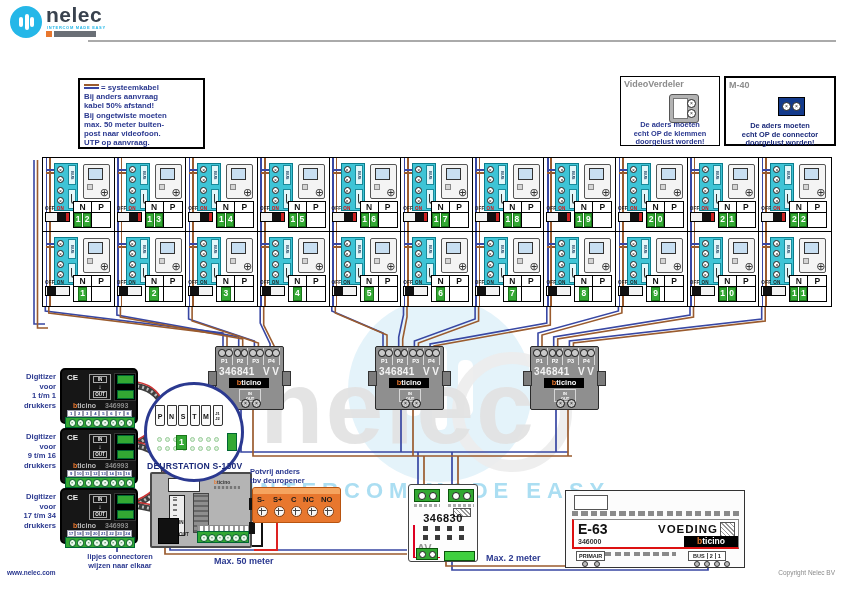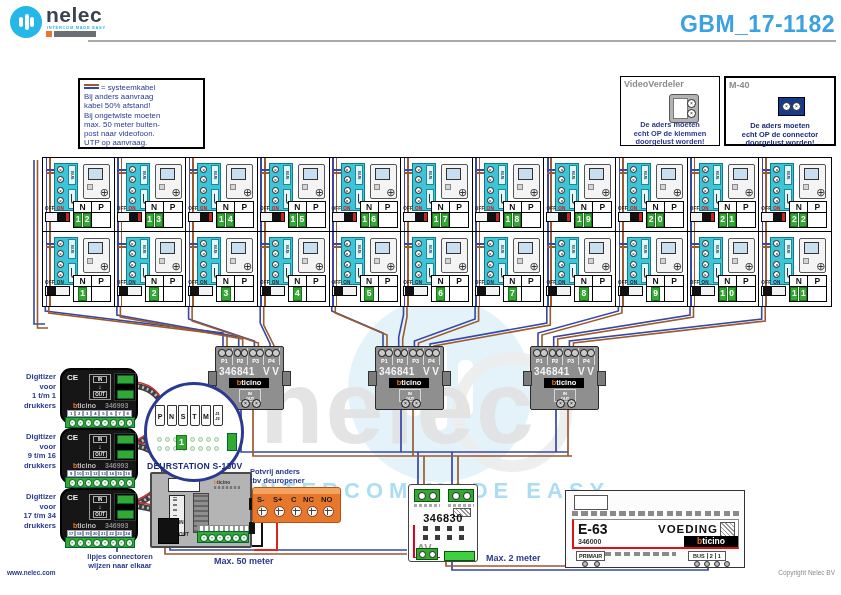--- a/index.html
+++ b/index.html
@@ -18,21 +18,21 @@
   .logo-bar{position:absolute;background:#fff;border-radius:3px;width:4px}
   .logo-name{left:46px;top:3px;font-size:21px;font-weight:bold;color:#39424E;letter-spacing:.5px;z-index:3}
   .logo-tag{left:47px;top:25px;font-size:4px;font-weight:bold;color:#25B7E8;letter-spacing:.7px;z-index:3}
   .logo-partner-orange{left:46px;top:31px;width:6px;height:6px;background:#E8772E;z-index:3}
   .logo-partner-gray{left:54px;top:31px;width:42px;height:6px;background:#6A6F76;z-index:3}
   .header-rule{left:88px;top:40px;width:748px;height:1.5px;background:#AAA;z-index:3}
   .doc-id{right:6px;top:11px;font-size:23px;font-weight:bold;color:#3BA2E1;letter-spacing:.5px;z-index:3}
   
   .note-box{left:78px;top:78px;width:127px;height:71px;border:2.5px solid #000;background:#fff;
             padding:3px 4px;box-sizing:border-box;z-index:3;font-size:7.8px;line-height:9.2px;
-            font-weight:normal;color:#2B3990}
+            font-weight:bold;color:#2B3990}
   .cable-ico{display:inline-block;width:15px;height:5px;vertical-align:1px;margin-right:2px}
   .cable-ico i{display:block;height:2px}
   
   .tr-box{top:76px;background:#fff;z-index:3;box-sizing:border-box}
   .tr-title{position:absolute;left:3px;top:2px;font-size:9px;font-weight:bold;color:#8C8C8C}
   .tr-cap{position:absolute;left:2px;right:2px;top:44px;text-align:center;font-size:7.4px;
           line-height:8.6px;font-weight:bold;color:#2B3990}
   .vv-dev{position:absolute;left:48px;top:17px;width:28px;height:27px;background:#B3B3B3;border:1.5px solid #555;border-radius:3px}
   .vv-inner{position:absolute;left:3px;top:3px;width:13px;height:19px;background:#fff;border:1px solid #777}
   .m40-conn{position:absolute;left:52px;top:19px;width:25px;height:17px;background:#143B8C;border:1.5px solid #000}
@@ -81,21 +81,21 @@
   .plab{position:absolute;bottom:1px;width:100%;text-align:center;font-size:5.5px;font-weight:bold;color:#fff}
   .dmodel{position:absolute;left:3px;top:19px;font-size:10px;font-weight:bold;color:#F2F2F2;letter-spacing:.4px}
   .dvv{position:absolute;right:4px;top:19px;font-size:10px;font-weight:bold;color:#F2F2F2}
   .btchip{position:absolute;background:#000;color:#fff;font-weight:bold;text-align:center}
   .btchip i{color:#E8772E;font-style:normal}
   .dio{position:absolute;left:23px;top:42px;width:20px;height:11px;border:1px solid #D5D5D5;color:#fff;
        font-size:4px;font-weight:bold;text-align:center;line-height:5px}
   .dscrew{position:absolute;bottom:1px;width:7px;height:7px;border-radius:50%;background:#C9C9C9;border:1px solid #111;
           font-size:5px;line-height:6px;text-align:center;color:#111}
   
-  .dig{position:absolute;left:60px;width:78px;height:56px;background:#161616;border:2px solid #000;border-radius:11px;z-index:3;box-sizing:border-box}
+  .dig{position:absolute;left:60px;width:78px;height:56px;background:#161616;border:2px solid #000;border-radius:5px;z-index:3;box-sizing:border-box}
   .dig-ce{position:absolute;left:5px;top:3px;color:#EEE;font-size:8px;font-weight:bold}
   .dig-io{position:absolute;left:27px;top:4px;width:20px;height:24px;border:1px solid #999;color:#EEE;font-size:4.5px;font-weight:bold;text-align:center}
   .dig-io b{display:block;border:1px solid #AAA;margin:1px 3px;font-weight:bold}
   .dig-sock{position:absolute;left:52px;top:3px;width:20px;height:26px;background:#000;border:1px solid #333}
   .dig-brand{position:absolute;left:11px;top:32px;font-size:7px;font-weight:bold;color:#E8772E}
   .dig-brand b{color:#BBB;font-weight:bold}
   .dig-model{position:absolute;left:43px;top:32px;font-size:7px;font-weight:bold;color:#8A8A8A}
   .dig-nums{position:absolute;left:5px;top:40px;height:7px;display:flex}
   .dig-nums span{width:8.1px;background:#fff;border:.5px solid #99A;box-sizing:border-box;
                  font-size:4.2px;font-weight:bold;color:#2B3990;text-align:center;line-height:6px;overflow:hidden}
@@ -199,21 +199,20 @@
   <div class="abs logo-circle">
     <div class="logo-bar" style="left:9px;top:11px;height:10px"></div>
     <div class="logo-bar" style="left:14.5px;top:8px;height:16px"></div>
     <div class="logo-bar" style="left:20px;top:11px;height:10px"></div>
   </div>
   <div class="abs logo-name">nelec</div>
   <div class="abs logo-tag">INTERCOM MADE EASY</div>
   <div class="abs logo-partner-orange"></div>
   <div class="abs logo-partner-gray"></div>
   <div class="abs header-rule"></div>
-  <div class="abs doc-id">GBM_17-1182</div>
 
   <div class="abs note-box">
     <div><span class="cable-ico"><i style="background:var(--brown)"></i><i style="height:1px"></i><i style="background:var(--blue)"></i></span><span>= systeemkabel</span></div>
     <div>Bij anders aanvraag</div>
     <div>kabel 50% afstand!</div>
     <div>Bij ongetwiste moeten</div>
     <div>max. 50 meter buiten-</div>
     <div>post naar videofoon.</div>
     <div>UTP op aanvraag.</div>
   </div>

